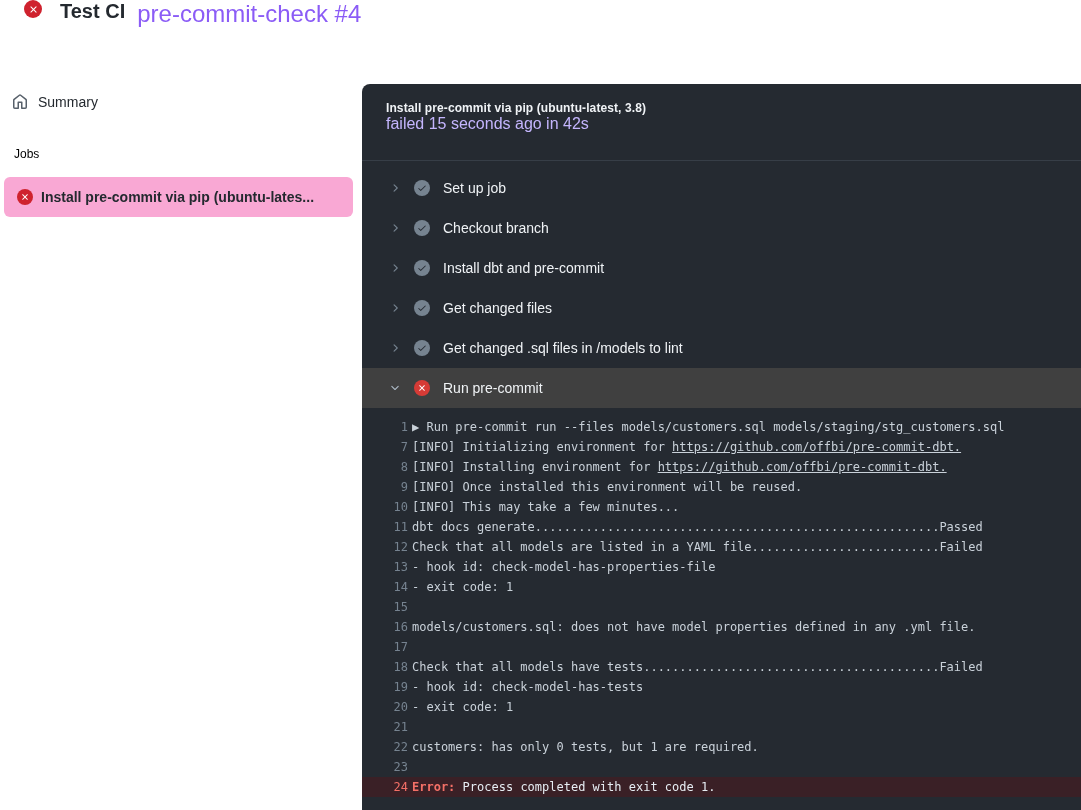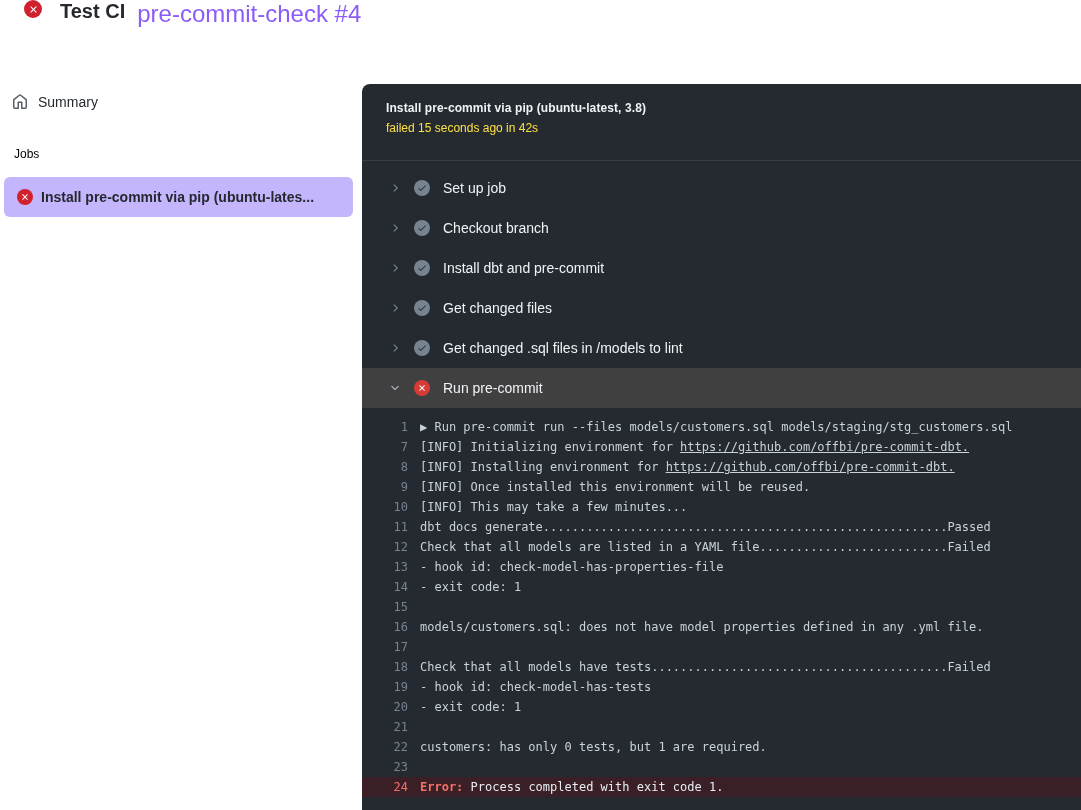--- a/index.html
+++ b/index.html
@@ -15,55 +15,55 @@
   .wf-name { font-size:20px; font-weight:700; color:#24292f; margin-left:18px; }
   .run-name { font-size:24px; font-weight:400; color:#8b5cf6; margin-left:12px; }
 
   
   .sidebar { position:absolute; top:76px; left:0; width:361px; }
   .summary-row { display:flex; align-items:center; gap:10px; margin:16px 12px 0 12px;
                  height:20px; cursor:pointer; }
   .summary-row svg { width:16px; height:16px; fill:#57606a; flex:none; }
   .summary-label { font-size:14px; color:#24292f; }
   .jobs-heading { margin:35px 0 16px 14px; font-size:12px; font-weight:400; color:#000000; }
-  .job-item { margin:12px 8px 0 4px; height:40px; background:#c4b5fd; border-radius:6px;
+  .job-item { margin:12px 8px 0 4px; height:40px; background:#f9a8d4; border-radius:6px;
               display:flex; align-items:center; padding:0 10px 0 13px; gap:8px; cursor:pointer; }
   .job-item .jicon { width:16px; height:16px; border-radius:50%; background:#cf222e;
                      display:flex; align-items:center; justify-content:center; flex:none; }
   .job-item .jicon svg { width:10px; height:10px; fill:#ffffff; }
   .job-label { font-size:14px; font-weight:600; color:#24292f; white-space:nowrap;
                overflow:hidden; }
 
   
   .panel { position:absolute; left:362px; top:84px; width:719px; height:726px;
            background:#252a31; border-radius:8px 0 0 0; overflow:hidden; }
   .panel-header { padding:17px 24px 0 24px; height:77px; border-bottom:1px solid #373e47; }
   .panel-title { font-size:12px; font-weight:700; color:#f0f3f6; letter-spacing:.1px; }
-  .panel-subtitle { font-size:12px; color:#fde047; margin-top:6px; }
+  .panel-subtitle { font-size:16px; color:#c4b5fd; }
 
   .steps { padding-top:7px; }
   .step { height:40px; display:flex; align-items:center; padding:0 16px 0 27px; gap:13px;
           cursor:pointer; }
   .step.expanded { background:#404040; }
   .chev { width:12px; height:12px; flex:none; display:flex; align-items:center; }
   .chev svg { width:12px; height:12px; fill:#768390; }
   .step.expanded .chev svg { fill:#adbac7; }
   .sicon { width:16px; height:16px; border-radius:50%; flex:none;
            display:flex; align-items:center; justify-content:center; }
   .sicon.success { background:#768390; }
   .sicon.success svg { width:10px; height:10px; fill:#252a31; }
   .sicon.failure { background:#d63b36; }
   .sicon.failure svg { width:10px; height:10px; fill:#ffffff; }
   .slabel { font-size:14px; font-weight:500; color:#f0f3f6; }
 
   .log { padding-top:9px; font-family:"DejaVu Sans Mono", monospace; font-size:12px; }
   .logline { display:flex; height:20px; line-height:20px; white-space:pre; }
   .lnum { flex:none; width:46px; padding-left:12px; text-align:right; color:#768390;
           cursor:pointer; }
-  .ltext { margin-left:12px; color:#c9d1d9; }
+  .ltext { margin-left:4px; color:#c9d1d9; }
   .ltext span { color:#c9d1d9; }
   .ltext .link { font-weight:400; text-decoration:underline; cursor:pointer; }
   .logline.error { background:#3a2026; }
   .logline.error .lnum { color:#f47067;padding-left:10px; }
   .ltext .error-label { color:#f47067; font-weight:700; }
   .logline.error .plain { color:#e6edf3; }
 </style>
 </head>
 <body>
 

